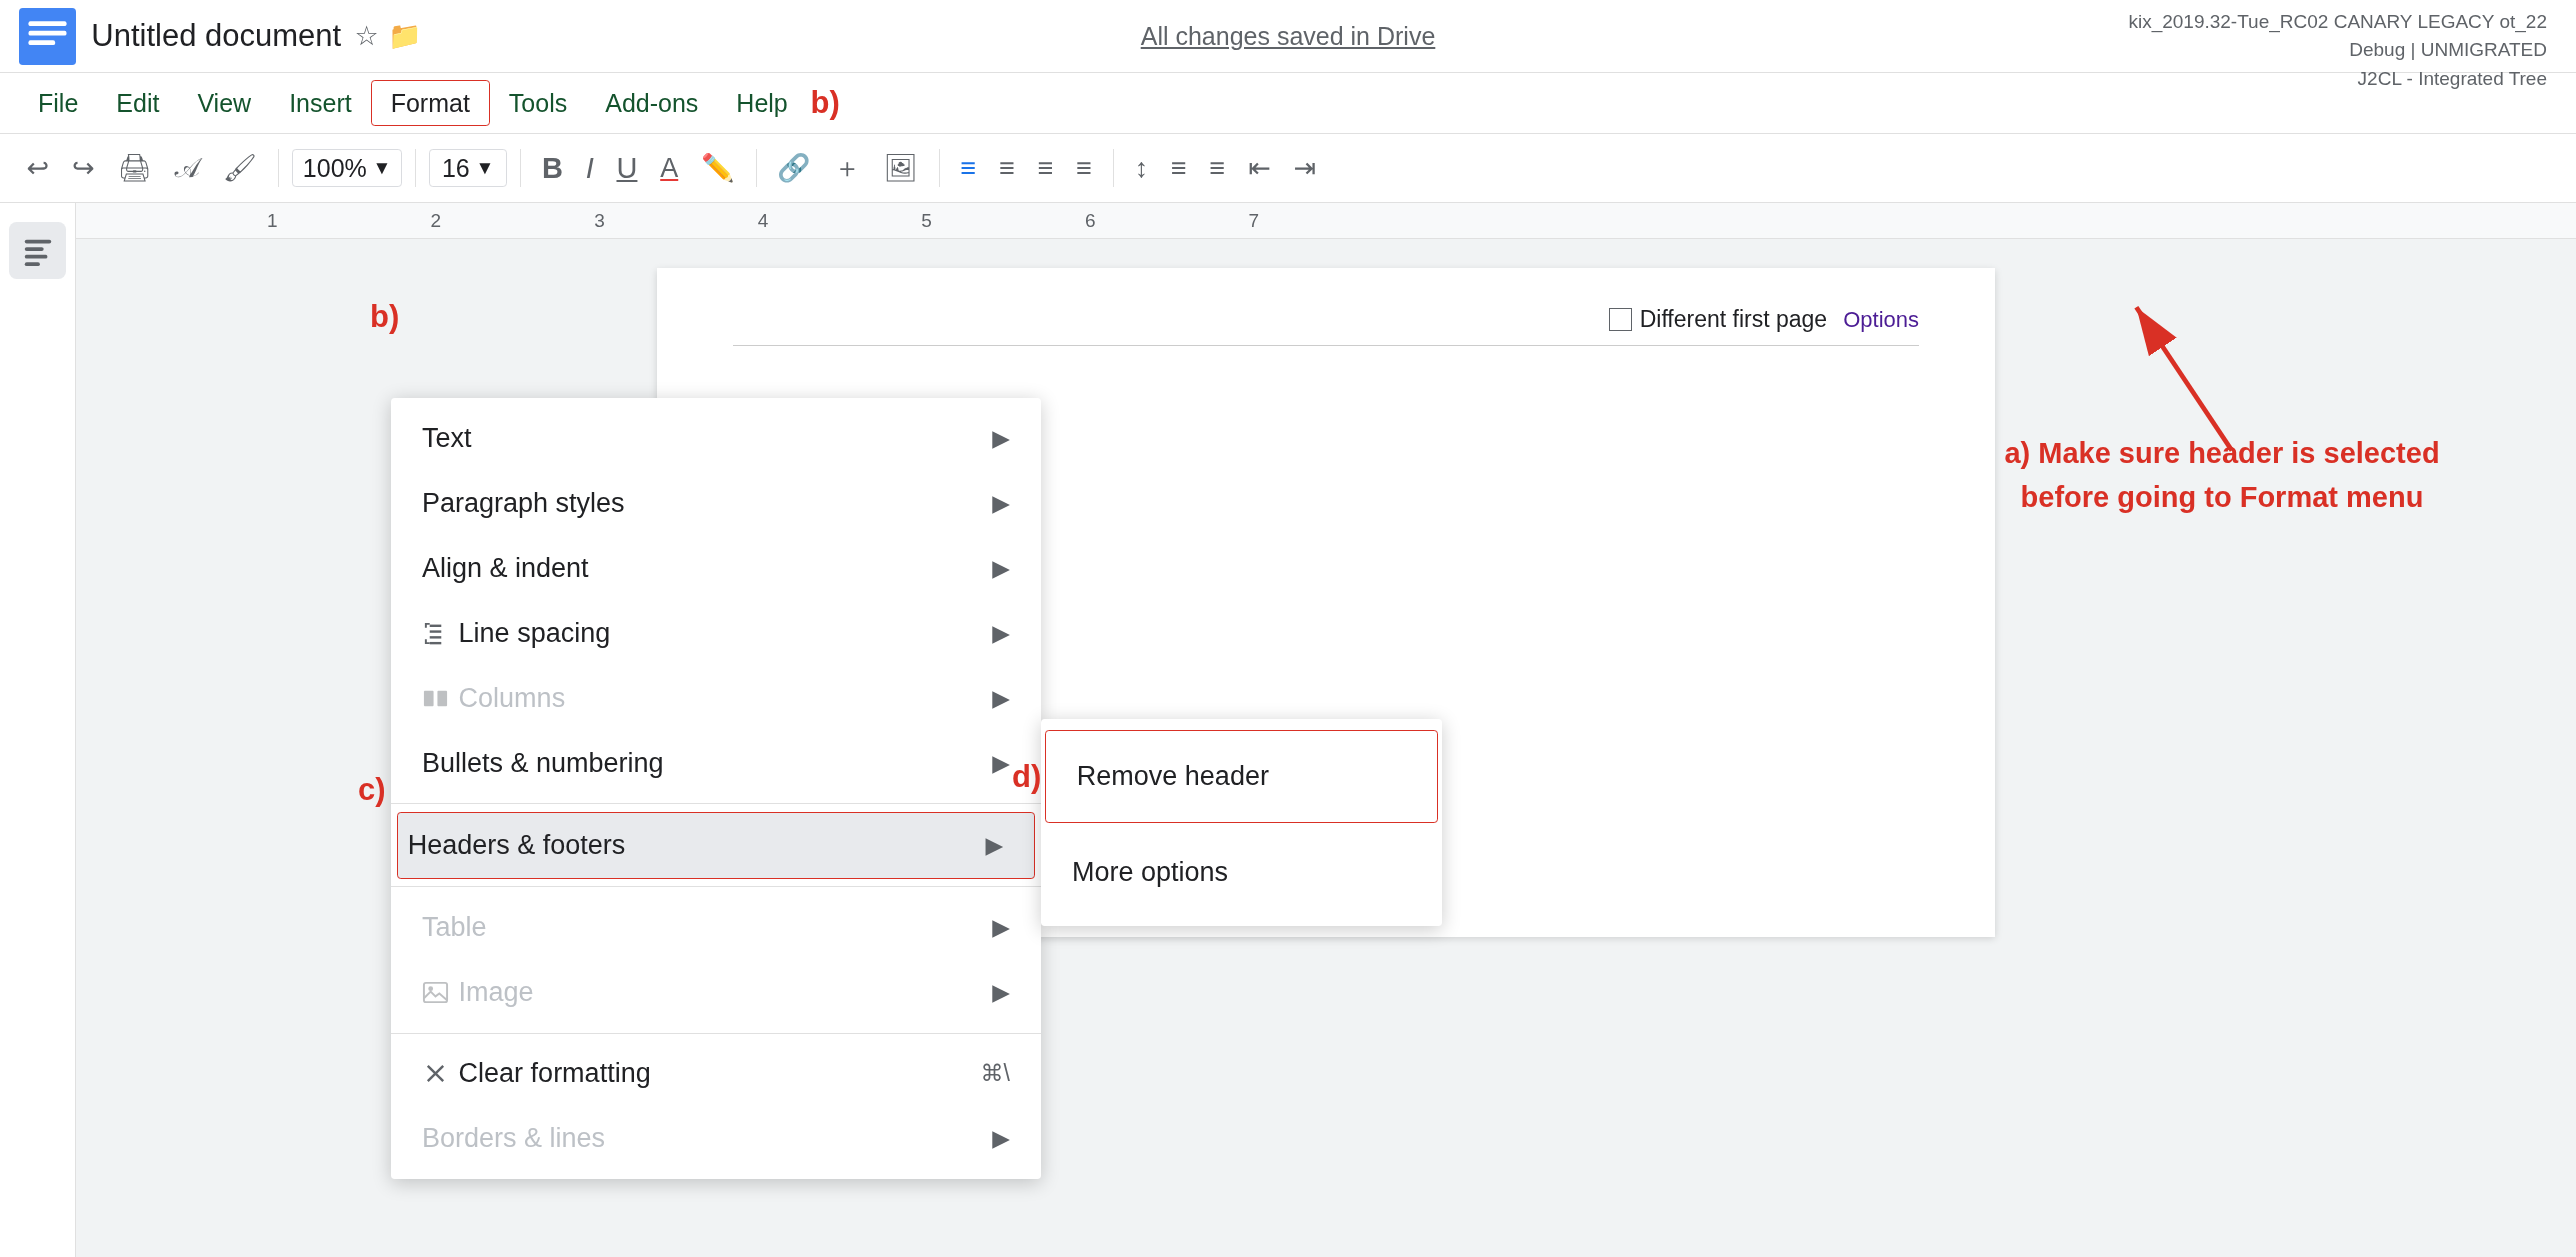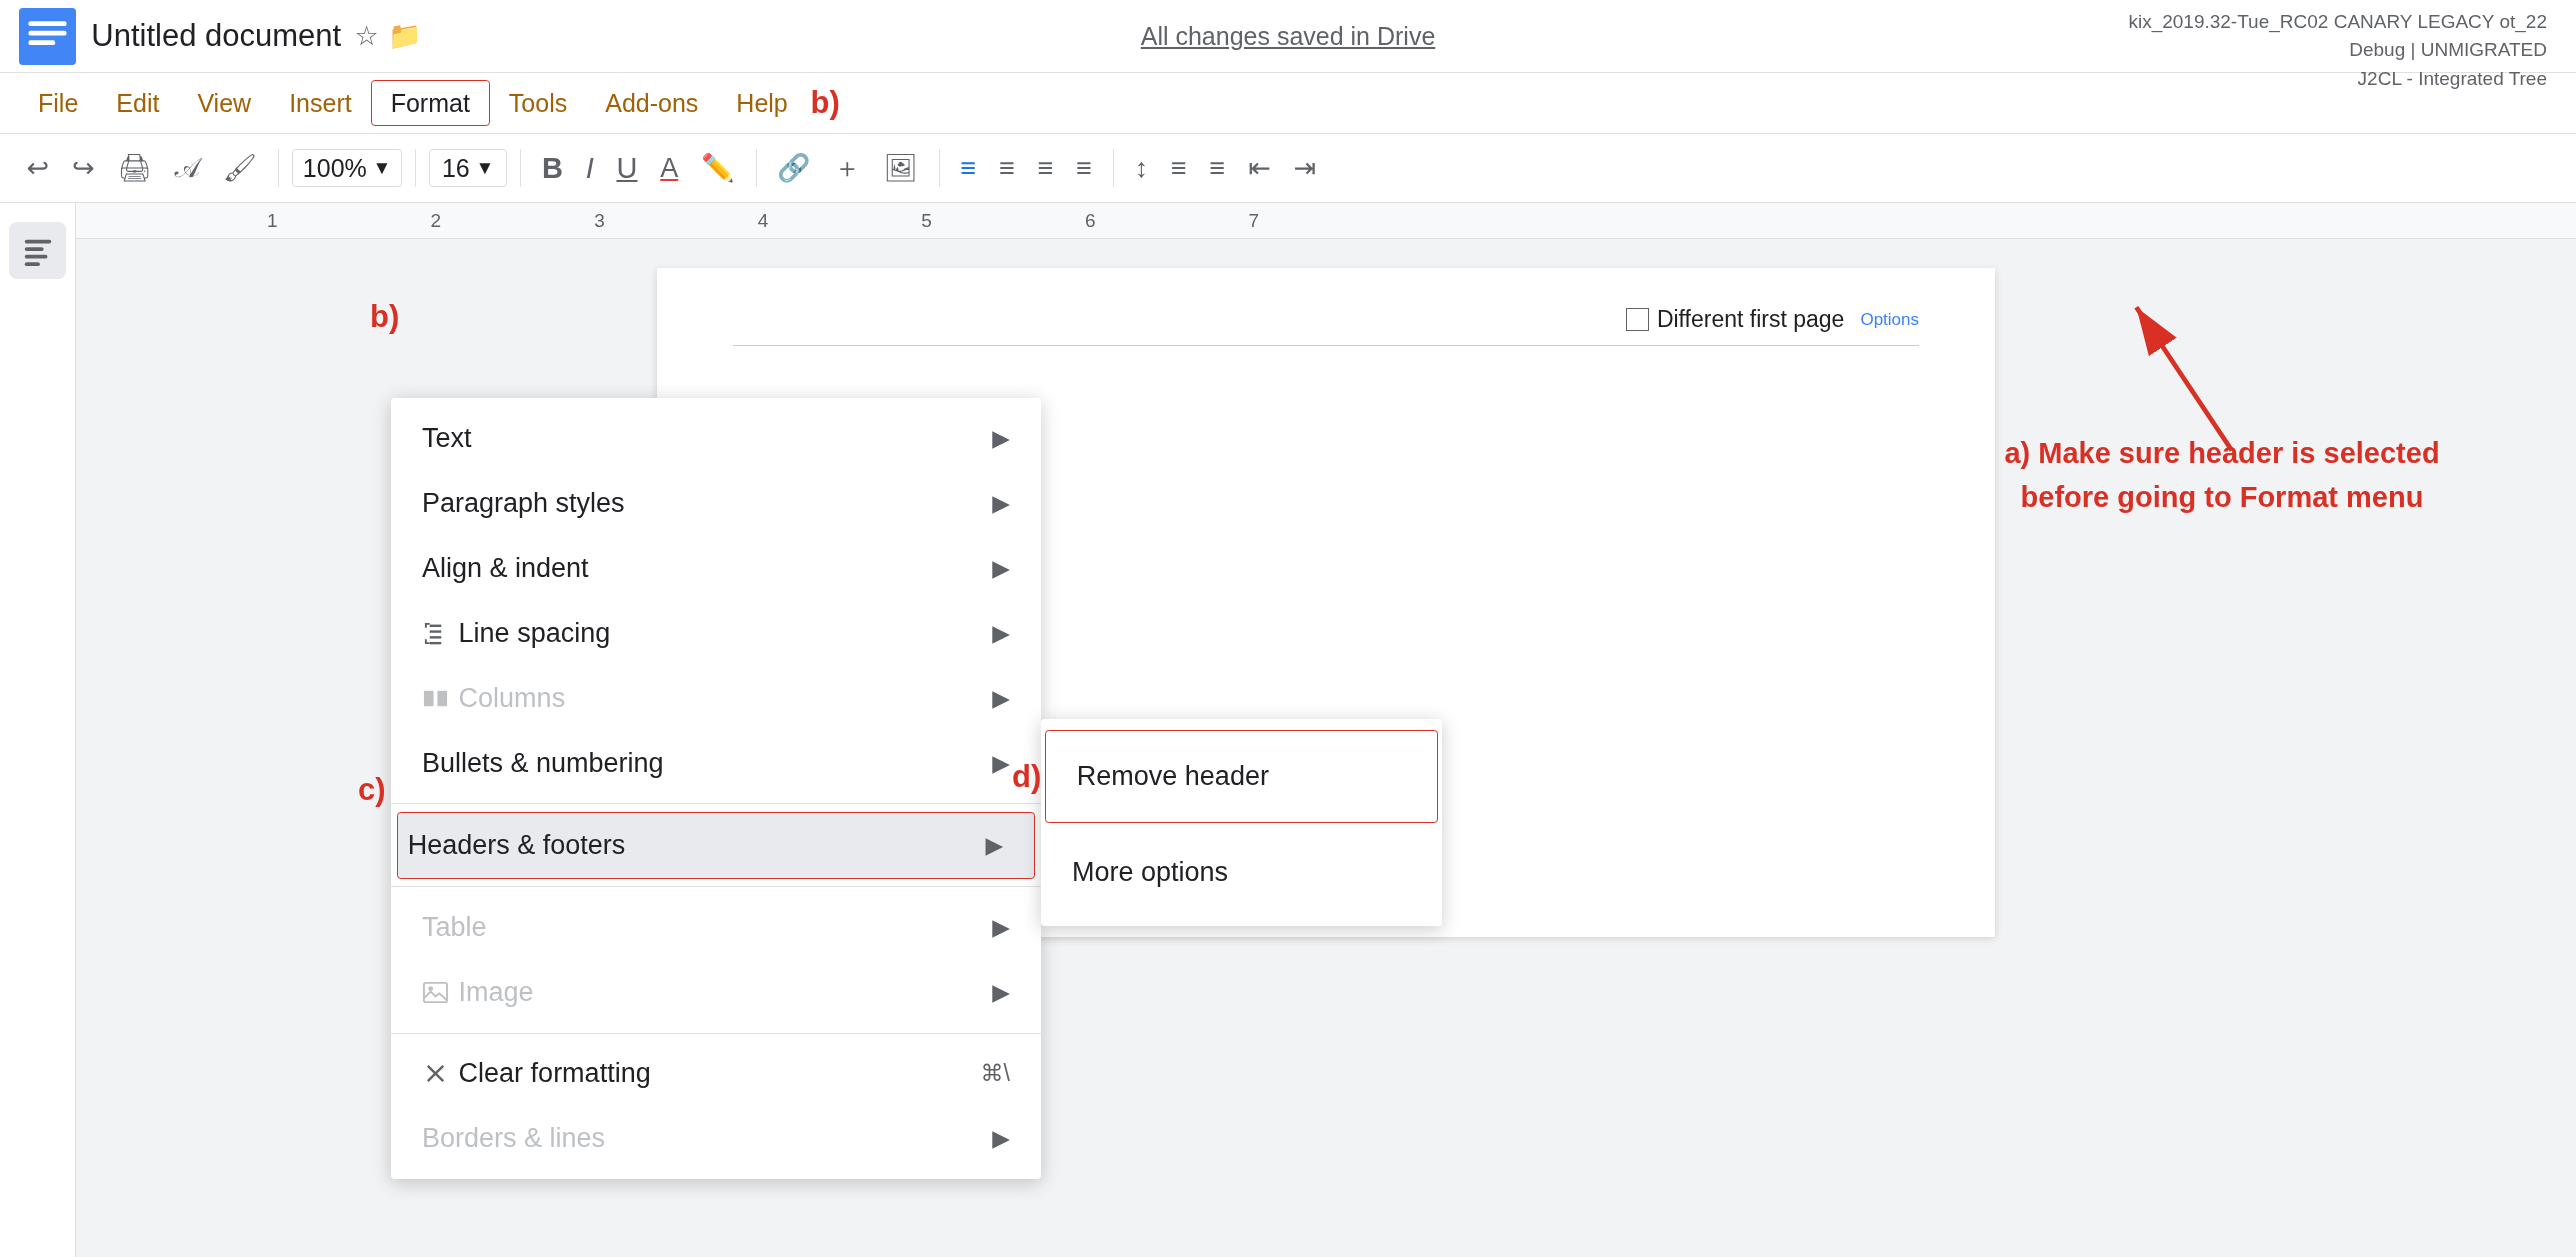--- a/index.html
+++ b/index.html
@@ -11,21 +11,21 @@
       position: relative;
     }
     #app-icon { width: 57px; height: 57px; margin-right: 19px; }
     #title-right { position: absolute; right: 29px; top: 9.6px; text-align: right; font-size: 21px; color: #5f6368; line-height: 1.4; }
     #save-status { position: absolute; left: 50%; transform: translateX(-50%); font-size: 25px; color: #5f6368; }
 
     
     #menu-bar {
       display: flex; align-items: center; height: 61px; background: #fff; padding: 0 19px; border-bottom: 1px solid #e0e0e0;
     }
-    .menu-item { padding: 7.6px 19px; font-size: 25px; color: #a16207; cursor: pointer; border-radius: 3.8px; }
+    .menu-item { padding: 7.6px 19px; font-size: 25px; color: #14532d; cursor: pointer; border-radius: 3.8px; }
     .menu-item.active { background: #fff; border: 1.9px solid #d93025; border-radius: 3.8px; color: #202124; }
 
     
     #toolbar {
       display: flex; align-items: center; height: 69px; background: #fff; padding: 0 19px; border-bottom: 1px solid #e0e0e0; gap: 7.6px;
     }
     .toolbar-btn { font-size: 27px; color: #5f6368; cursor: pointer; padding: 5.7px 7.6px; border-radius: 3.8px; border: none; background: none; }
     .toolbar-separator { width: 1px; height: 38px; background: #e0e0e0; margin: 0 5.7px; }
     .toolbar-zoom { display: flex; align-items: center; font-size: 25px; color: #202124; border: 1px solid #dadce0; border-radius: 3.8px; padding: 3.8px 9.6px; cursor: pointer; }
     .toolbar-font-size { display: flex; align-items: center; font-size: 25px; color: #202124; border: 1px solid #dadce0; border-radius: 3.8px; padding: 3.8px 11.5px; cursor: pointer; min-width: 76px; }
@@ -191,21 +191,21 @@
     </div>
 
     <div id="page-container" style="display:flex;justify-content:center;padding:29px;background:#f1f3f4;">
       <div id="page" style="width:1338px;min-height:669px;background:#fff;box-shadow:0 1.9px 7.6px rgba(0,0,0,0.15);position:relative;padding:38px 76px;">
 
         <div id="header-area" style="border-bottom:1px solid #ccc;padding-bottom:11.5px;margin-bottom:15.3px;display:flex;justify-content:flex-end;align-items:center;gap:16px;">
           <div class="header-checkbox-wrap">
             <div class="header-checkbox"></div>
             <span style="font-size:23px;color:#202124;">Different first page</span>
           </div>
-          <span id="options-link" style="color:#3b82f6;font-size:17px;font-weight:500;cursor:pointer;">Options</span>
+          <span id="options-link" style="color:#4c1d95;font-size:22px;font-weight:500;cursor:pointer;">Options</span>
         </div>
 
         <div style="height:287px;"></div>
       </div>
     </div>
 
     <div style="position:absolute;top:76px;right:115px;z-index:50;pointer-events:none;">
       <div style="position:absolute;right:0;top:153px;font-size:29px;color:#d93025;font-weight:bold;text-align:center;line-height:1.5;width:478px;">
         a) Make sure header is selected<br>before going to Format menu
       </div>

